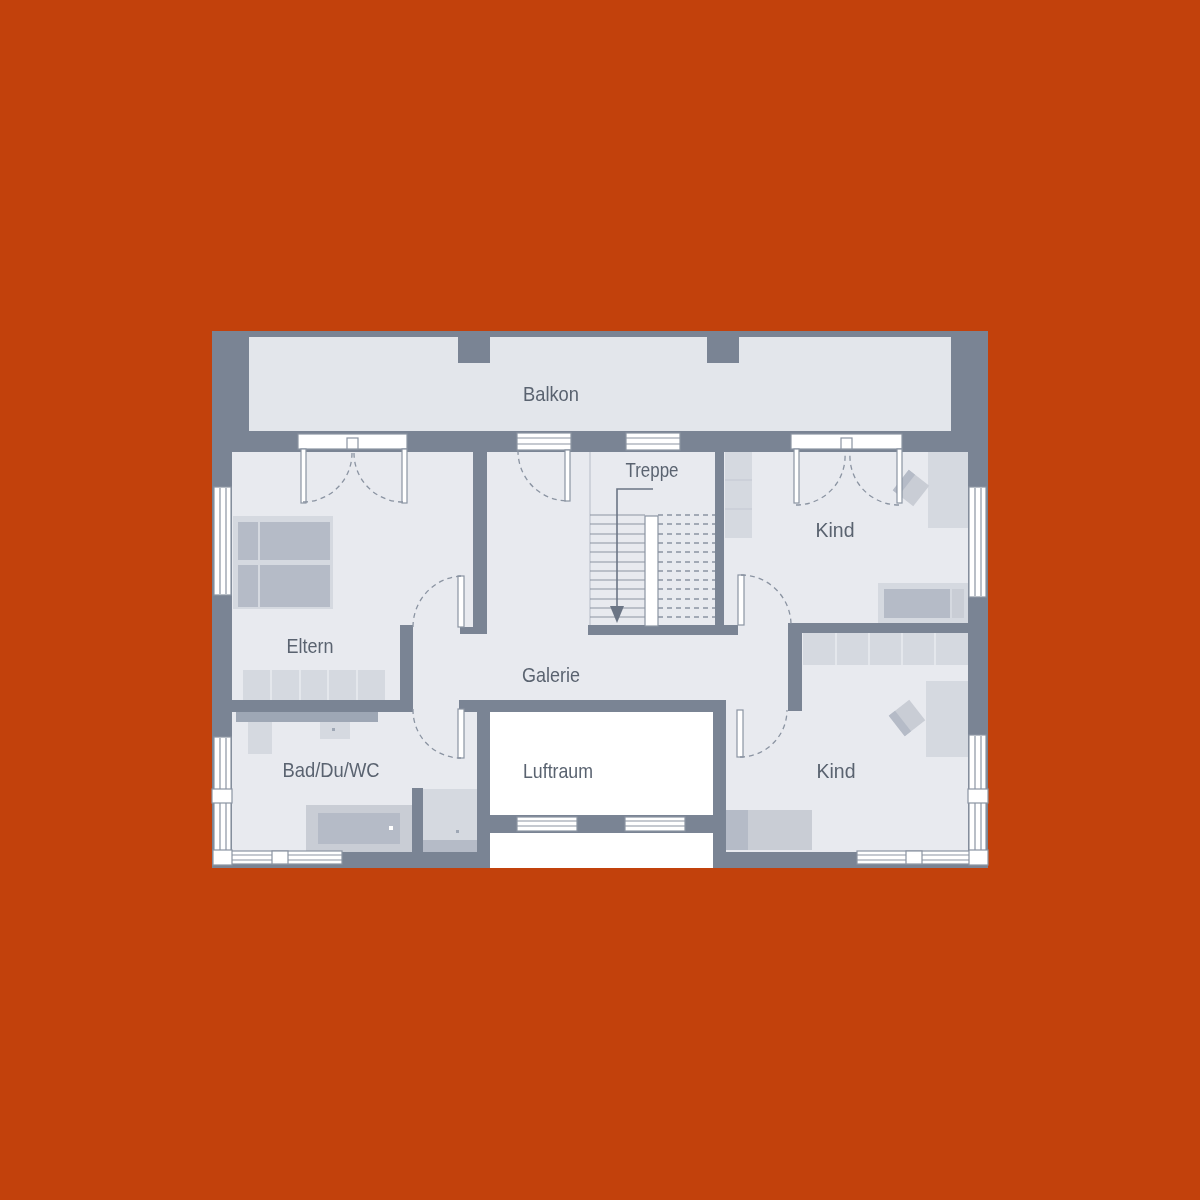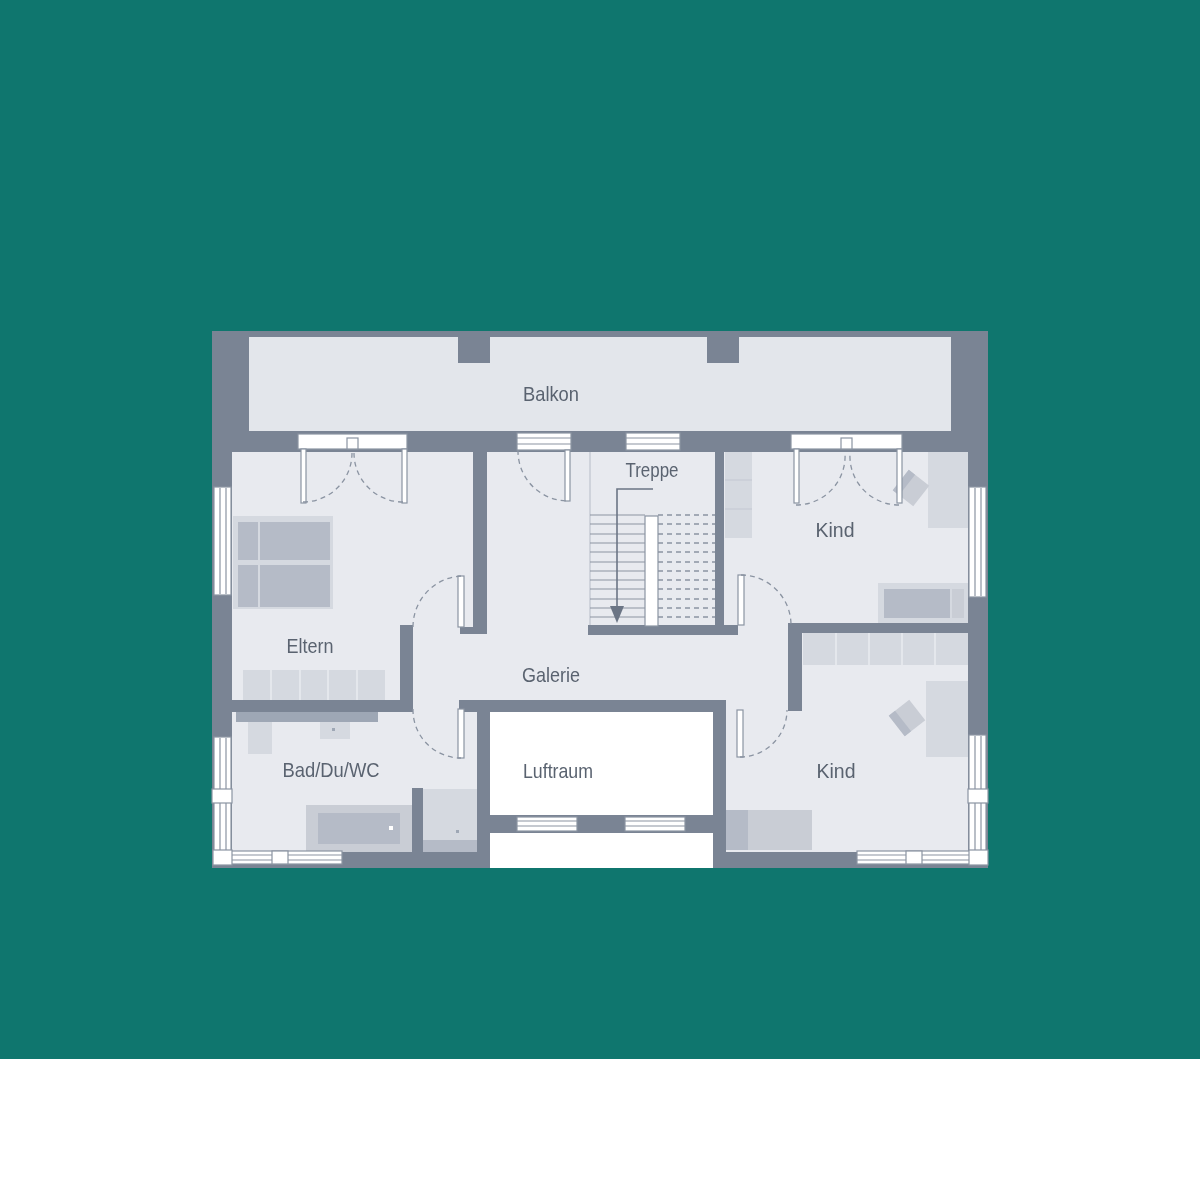--- a/index.html
+++ b/index.html
@@ -1,16 +1,16 @@
 <!DOCTYPE html>
 <html style="--c-wall: #7a8494; --c-floor: #e8eaef; --c-floor-balkon: #e3e6eb; --c-furn-light: #d5d9e0; --c-furn-mid: #c9cdd5; --c-furn-dark: #b5bbc7; --c-counter: #9ea7b5; --c-line: #8b94a2; --c-text: #5a6370; --c-arrow: #6b7585; --c-background: #ffffff;"><head>
 <meta charset="utf-8">
 <style>
   html,body{margin:0;padding:0;background:#fff;}
-  .canvas{position:relative;width:1200px;height:1059px;background:#0f766e;overflow:hidden;
+  .canvas{position:relative;width:1200px;height:1200px;background:#c2410c;overflow:hidden;
           font-family:"Liberation Sans",sans-serif;}
   svg{display:block}
   .wall{fill:var(--c-wall,#7a8494)}
   .floor{fill:var(--c-floor,#e8eaef)}
   .bfloor{fill:var(--c-floor-balkon,#e3e6eb)}
   .white{fill:#ffffff}
   .fl{fill:var(--c-furn-light,#d5d9e0)}
   .fm{fill:var(--c-furn-mid,#c9cdd5)}
   .fd{fill:var(--c-furn-dark,#b5bbc7)}
   .cnt{fill:var(--c-counter,#9ea7b5)}

